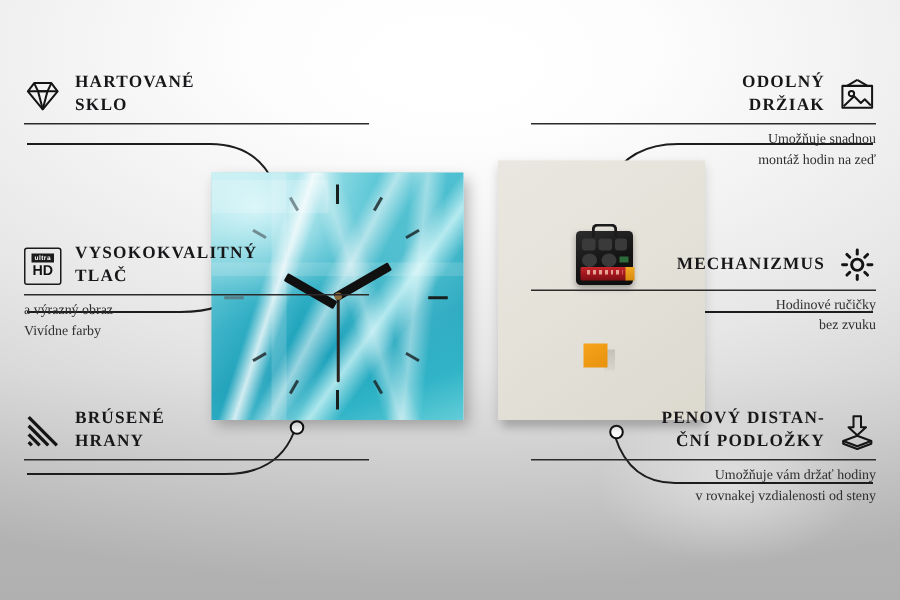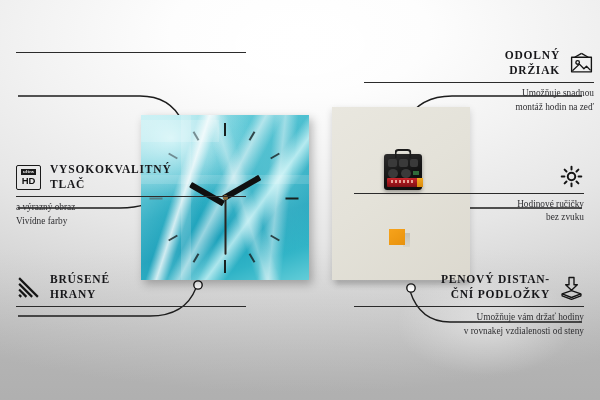--- a/index.html
+++ b/index.html
@@ -114,21 +114,21 @@
   .desc{font-family:"Liberation Serif", serif;font-size:9.3px;color:#2e2e31;line-height:1.42;}
   .feat.right .desc{text-align:right;}
 
   .ico{width:25px;height:25px;flex:0 0 25px;display:block;}
   .ico svg{display:block;width:25px;height:25px;}
 
   
   .f-glass{left:16px;top:48px;}
   .f-print{left:16px;top:162px;}
   .f-edge {left:16px;top:272px;}
-  .f-hold {left:364px;top:48px;}
+  .f-hold {left:354px;top:48px;}
   .f-mech {left:354px;top:164px;}
   .f-foam {left:354px;top:272px;}
 
   .ultrahd{width:25px;height:25px;border:1.4px solid #1b1b1b;border-radius:2px;
       display:flex;flex-direction:column;align-items:center;justify-content:center;box-sizing:border-box;}
   .ultrahd .u1{font-family:"Liberation Sans",sans-serif;font-size:4.4px;font-weight:bold;
       letter-spacing:.3px;background:#1b1b1b;color:#fff;padding:0 2px;line-height:6px;}
   .ultrahd .u2{font-family:"Liberation Sans",sans-serif;font-size:9.5px;font-weight:bold;
       color:#111;line-height:10px;margin-top:1px;}
 
@@ -214,20 +214,37 @@
       <div class="tick tick-sm tick-light" style="left:54px;top:16px;transform:rotate(150deg);"></div>
 
       <div class="hand hand-sec" style="transform:rotate(90deg) translateY(-0.75px);"></div>
       <div class="hand hand-hour" style="transform:rotate(210deg) translateY(-3px);"></div>
       <div class="hand hand-min" style="transform:rotate(-30deg) translateY(-3px);"></div>
       <div class="hand-cap"></div>
     </div>
   </div>
 
   <div class="feat left f-glass">
+    <div class="hd">
+      <span class="ico">
+        <svg viewBox="0 0 24 24">
+            <g fill="none" stroke="#141414" stroke-width="1.3" stroke-linejoin="round">
+          <path d="M2.5 9.5 L12 21 L21.5 9.5 L17.5 4.2 L6.5 4.2 Z"></path>
+          <path d="M2.5 9.5 H21.5"></path>
+              <path d="M6.5 4.2 L9 9.5 L12 21"></path>
+              <path d="M17.5 4.2 L15 9.5 L12 21"></path>
+          <path d="M9 9.5 H15"></path>
+            </g>
+          </svg>
+      </span>
+      <div class="ttl">
+        <div>HARTOVANÉ</div>
+        <div>SKLO</div>
+      </div>
+    </div>
     <div class="rule"></div>
   </div>
 
   <div class="feat left f-print">
     <div class="hd">
       <span class="ico">
         <span class="ultrahd">
           <span class="u1">ultra</span>
           <span class="u2">HD</span>
         </span>
@@ -285,20 +302,21 @@
     <div class="rule"></div>
     <div class="desc">
       <div>Umožňuje snadnou</div>
       <div>montáž hodin na zeď</div>
     </div>
   </div>
 
   <div class="feat right f-mech">
     <div class="hd">
       <div class="ttl">
+        <div>MECHANIZMUS</div>
       </div>
       <span class="ico">
         <svg viewBox="0 0 24 24">
             <g fill="none" stroke="#141414" stroke-width="1.9" stroke-linecap="round" stroke-linejoin="round">
           <circle cx="12" cy="12" r="3.6"></circle>
           <path d="M12 2.6 V5.2"></path>
               <path d="M12 18.8 V21.4"></path>
           <path d="M2.6 12 H5.2"></path>
               <path d="M18.8 12 H21.4"></path>
           <path d="M5.4 5.4 L7.2 7.2"></path>

